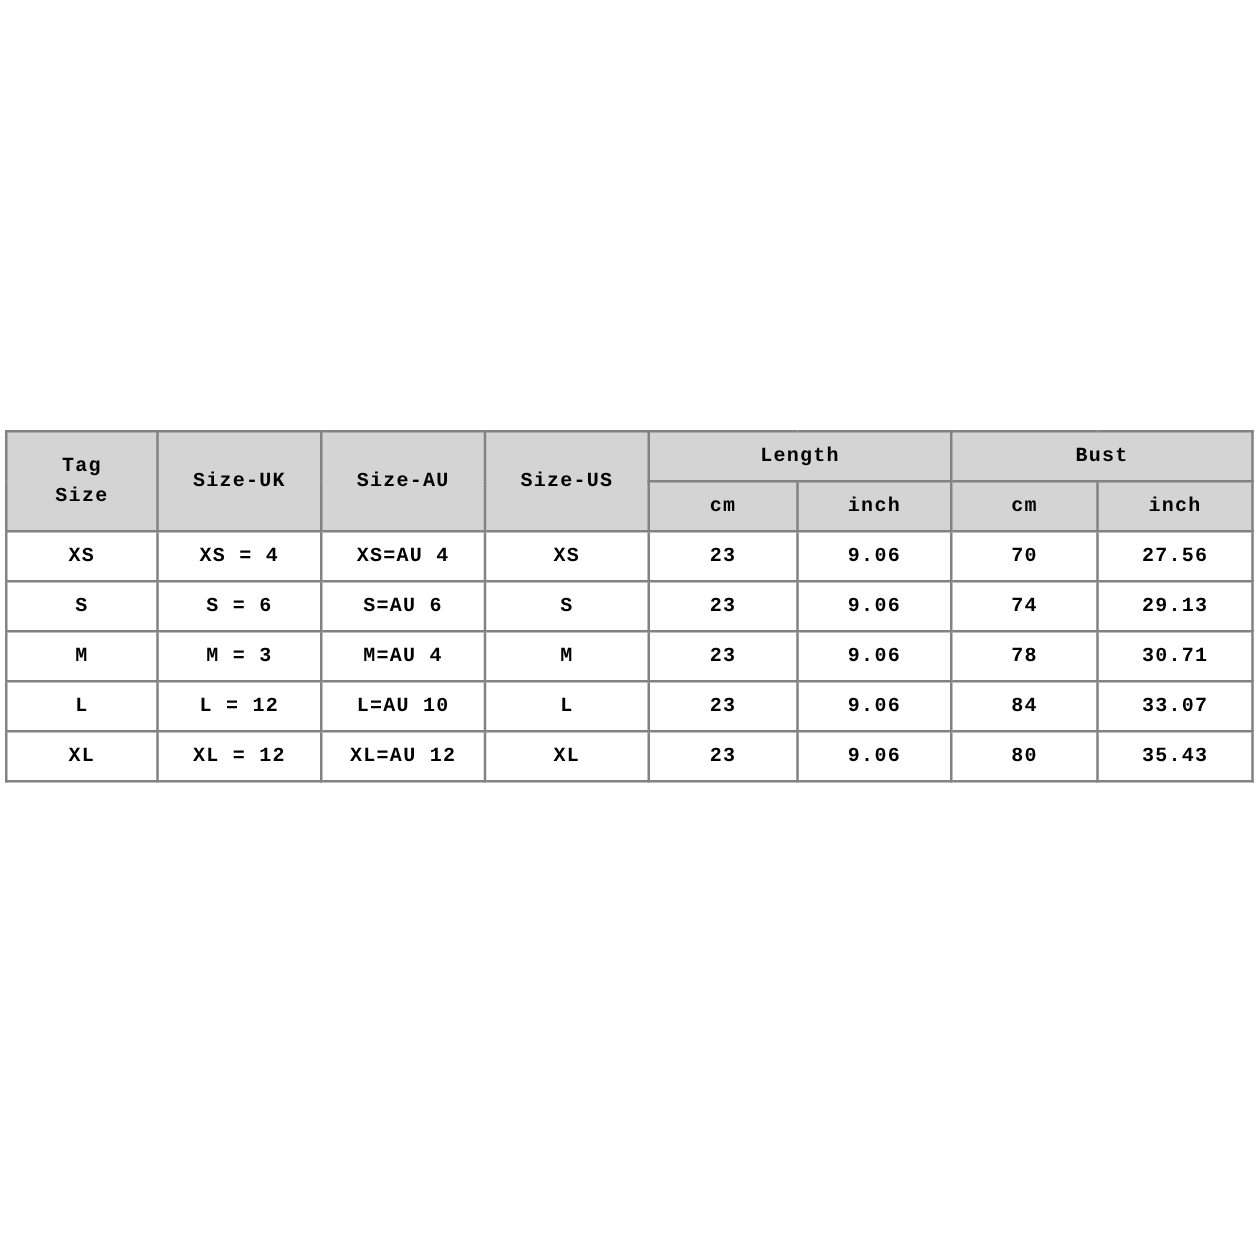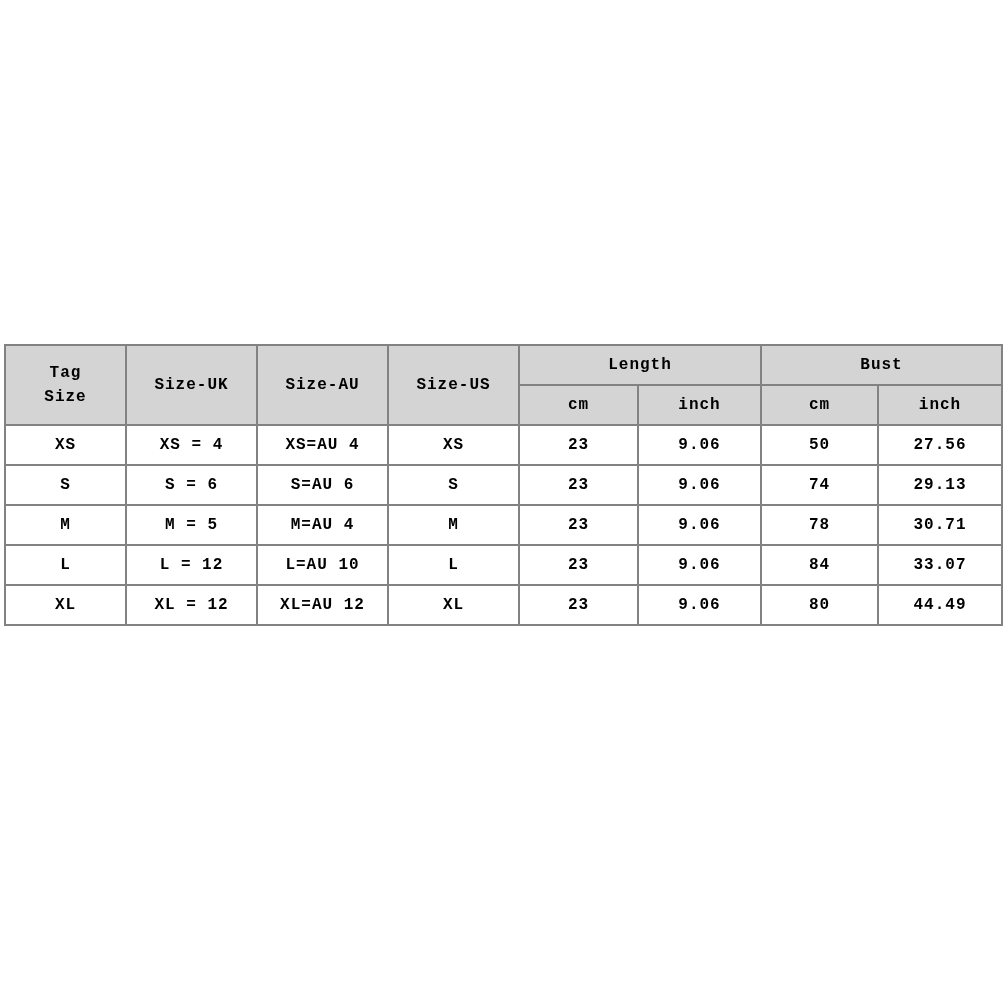--- a/index.html
+++ b/index.html
@@ -88,36 +88,36 @@
       </tr>
     </thead>
     <tbody>
       <tr>
         <td>XS</td>
         <td>XS = 4</td>
         <td>XS=AU 4</td>
         <td>XS</td>
         <td>23</td>
         <td>9.06</td>
-        <td>50</td>
+        <td>70</td>
         <td>27.56</td>
       </tr>
       <tr>
         <td>S</td>
         <td>S = 6</td>
         <td>S=AU 6</td>
         <td>S</td>
         <td>23</td>
         <td>9.06</td>
         <td>74</td>
         <td>29.13</td>
       </tr>
       <tr>
         <td>M</td>
-        <td>M = 5</td>
+        <td>M = 3</td>
         <td>M=AU 4</td>
         <td>M</td>
         <td>23</td>
         <td>9.06</td>
         <td>78</td>
         <td>30.71</td>
       </tr>
       <tr>
         <td>L</td>
         <td>L = 12</td>
@@ -129,17 +129,17 @@
         <td>33.07</td>
       </tr>
       <tr>
         <td>XL</td>
         <td>XL = 12</td>
         <td>XL=AU 12</td>
         <td>XL</td>
         <td>23</td>
         <td>9.06</td>
         <td>80</td>
-        <td>44.49</td>
+        <td>35.43</td>
       </tr>
     </tbody>
   </table>
 </div>
 
 </body></html>

